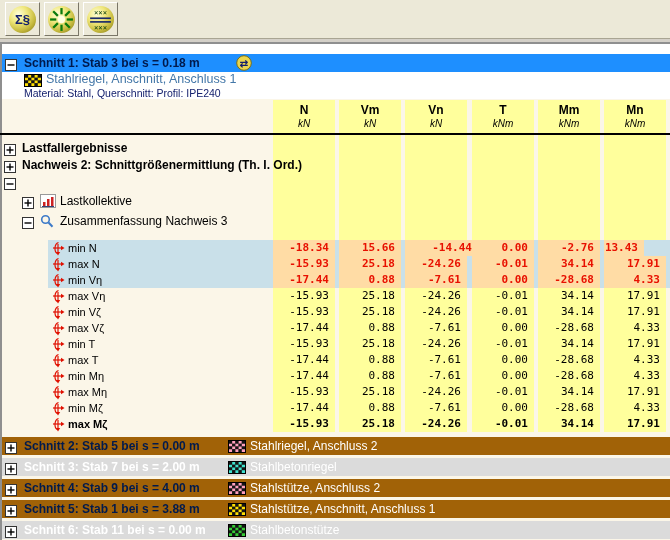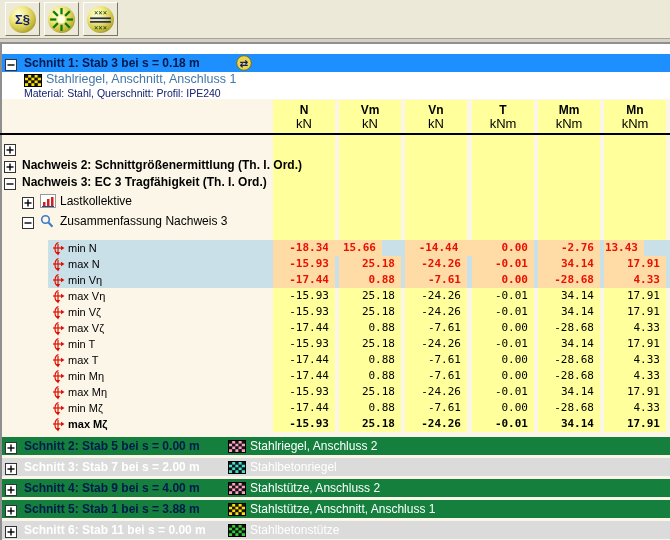--- a/index.html
+++ b/index.html
@@ -28,42 +28,42 @@
              color:#001A4D;white-space:nowrap;}
   .expand{position:absolute;width:12px;height:12px;cursor:pointer;}
   .refresh{position:absolute;left:234px;top:1px;width:16px;height:16px;cursor:pointer;}
   .subline-text{position:absolute;left:46px;top:72px;line-height:15px;font-size:12.5px;color:#4377A8;white-space:nowrap;}
   .s1-checker{position:absolute;left:24px;top:73px;}
   .material{position:absolute;left:24px;top:87px;line-height:12px;font-size:10.5px;color:#16226E;white-space:nowrap;}
 
   
   .header-cell{position:absolute;top:100px;height:33px;background:#FFFF9C;text-align:center;box-sizing:border-box;}
   .header-cell .sym{font-size:12px;font-weight:bold;line-height:15px;padding-top:3px;color:#000;}
-  .header-cell .unit{font-size:13px;line-height:11px;color:#000;}
+  .header-cell .unit{font-size:10px;line-height:11px;color:#000;font-style:italic;}
   .hline{position:absolute;left:0;top:133px;width:670px;height:2px;background:#000;}
   .strip{position:absolute;top:135px;height:297px;background:#FFFF9C;}
 
   
   .tree-row{position:absolute;left:0;width:668px;height:17px;cursor:pointer;}
   .tree-label{position:absolute;line-height:17px;font-size:12px;color:#000;white-space:nowrap;}
   .tree-row.bold .tree-label{font-weight:bold;}
   .tree-icon{position:absolute;top:1px;}
 
   
   .data-row{position:absolute;left:48px;width:622px;height:16px;cursor:pointer;}
   .data-row.hl{background:#C9E0E9;}
   .row-icon{position:absolute;left:3px;top:1px;}
   .row-label{position:absolute;left:20px;line-height:16px;font-size:11px;color:#000;white-space:nowrap;}
   .cell{position:absolute;top:0;height:16px;line-height:16px;text-align:right;padding-right:6px;
         box-sizing:border-box;font-family:"DejaVu Sans Mono",monospace;font-size:11px;color:#000;}
   .data-row.hl .cell{background:#FFDCA5;color:#E81000;font-weight:bold;}
 
   
   .section-bar{position:absolute;left:2px;width:668px;height:18px;cursor:pointer;}
-  .section-bar.blue{background:#15803d;}
+  .section-bar.blue{background:#a16207;}
   .section-bar.gray{background:#DBDBDB;}
   .sec-title{position:absolute;left:22px;line-height:18px;font-size:12px;font-weight:bold;white-space:nowrap;}
   .section-bar.blue .sec-title{color:#001A4D;}
   .section-bar.gray .sec-title{color:#FFFFFF;}
   .sec-desc{position:absolute;left:248px;line-height:18px;font-size:12px;color:#FFFFFF;white-space:nowrap;}
   .sec-checker{position:absolute;left:226px;top:2px;}
 </style>
 </head>
 <body>
 
@@ -176,35 +176,35 @@
         <div class="unit">kNm</div>
       </div>
       <div class="strip" style="left: 604px; width: 62px;"></div>
       <div class="hline"></div>
       <div class="tree-row bold" style="top: 140px;">
         <div class="expand" style="left: 4px; top: 2px;"><svg width="12" height="12" viewBox="0 0 12 12">
             <rect x="0.5" y="0.5" width="11" height="11" fill="#FFFFFF" stroke="#333"></rect>
             <line x1="2.5" y1="6" x2="9.5" y2="6" stroke="#000" stroke-width="1.4"></line>
             <line x1="6" y1="2.5" x2="6" y2="9.5" stroke="#000" stroke-width="1.4"></line>
           </svg></div>
+        <div class="tree-label" style="left: 22px;">Lastfallergebnisse</div>
       </div>
       <div class="tree-row bold" style="top: 157px;">
         <div class="expand" style="left: 4px; top: 2px;"><svg width="12" height="12" viewBox="0 0 12 12">
             <rect x="0.5" y="0.5" width="11" height="11" fill="#FFFFFF" stroke="#333"></rect>
             <line x1="2.5" y1="6" x2="9.5" y2="6" stroke="#000" stroke-width="1.4"></line>
             <line x1="6" y1="2.5" x2="6" y2="9.5" stroke="#000" stroke-width="1.4"></line>
           </svg></div>
         <div class="tree-label" style="left: 22px;">Nachweis 2: Schnittgrößenermittlung (Th. I. Ord.)</div>
       </div>
       <div class="tree-row bold" style="top: 174px;">
         <div class="expand" style="left: 4px; top: 2px;"><svg width="12" height="12" viewBox="0 0 12 12">
             <rect x="0.5" y="0.5" width="11" height="11" fill="#FFFFFF" stroke="#333"></rect>
             <line x1="2.5" y1="6" x2="9.5" y2="6" stroke="#000" stroke-width="1.4"></line>
           </svg></div>
-        <div class="tree-label" style="left: 22px;">Nachweis 3: EC 3 Tragfähigkeit (Th. I. Ord.)</div>
       </div>
       <div class="tree-row" style="top: 193px;">
         <div class="expand" style="left: 22px; top: 2px;"><svg width="12" height="12" viewBox="0 0 12 12">
             <rect x="0.5" y="0.5" width="11" height="11" fill="#FFFFFF" stroke="#333"></rect>
             <line x1="2.5" y1="6" x2="9.5" y2="6" stroke="#000" stroke-width="1.4"></line>
             <line x1="6" y1="2.5" x2="6" y2="9.5" stroke="#000" stroke-width="1.4"></line>
           </svg></div>
         <div class="tree-icon" style="left: 40px;"><svg width="16" height="14" viewBox="0 0 16 14">
             <rect x="0.5" y="0.5" width="15" height="13" fill="#FFF" stroke="#999"></rect>
             <rect x="3" y="8" width="2.5" height="4" fill="#CC2222"></rect>
@@ -228,22 +228,22 @@
       <div class="data-row hl" style="top: 240px;">
         <div class="row-icon"><svg width="14" height="15" viewBox="0 0 14 15">
             <path d="M7.5 1.5 C3 3 3 11 6.5 12.5" fill="none" stroke="#E01000" stroke-width="1.2"></path>
             <line x1="2" y1="7" x2="10.5" y2="7" stroke="#E01000" stroke-width="1.2"></line>
             <polygon points="10,4.8 13.5,7 10,9.2" fill="#E01000"></polygon>
             <line x1="7" y1="3" x2="7" y2="11.5" stroke="#E01000" stroke-width="1.2"></line>
             <polygon points="4.8,11 9.2,11 7,14.5" fill="#E01000"></polygon>
           </svg></div>
         <div class="row-label">min N</div>
         <div class="cell" style="left: 225px; width: 62px;">-18.34</div>
-        <div class="cell" style="left: 280px; width: 54px;">15.66</div>
-        <div class="cell" style="left: 357px; width: 73px; text-align: center;">-14.44</div>
+        <div class="cell" style="left: 291px; width: 62px;">15.66</div>
+        <div class="cell" style="left: 357px; width: 73px;">-14.44</div>
         <div class="cell" style="left: 424px; width: 62px;">0.00</div>
         <div class="cell" style="left: 490px; width: 62px;">-2.76</div>
         <div class="cell" style="left: 556px; width: 40px;">13.43</div>
       </div>
       <div class="data-row hl" style="top: 256px;">
         <div class="row-icon"><svg width="14" height="15" viewBox="0 0 14 15">
             <path d="M7.5 1.5 C3 3 3 11 6.5 12.5" fill="none" stroke="#E01000" stroke-width="1.2"></path>
             <line x1="2" y1="7" x2="10.5" y2="7" stroke="#E01000" stroke-width="1.2"></line>
             <polygon points="10,4.8 13.5,7 10,9.2" fill="#E01000"></polygon>
             <line x1="7" y1="3" x2="7" y2="11.5" stroke="#E01000" stroke-width="1.2"></line>

